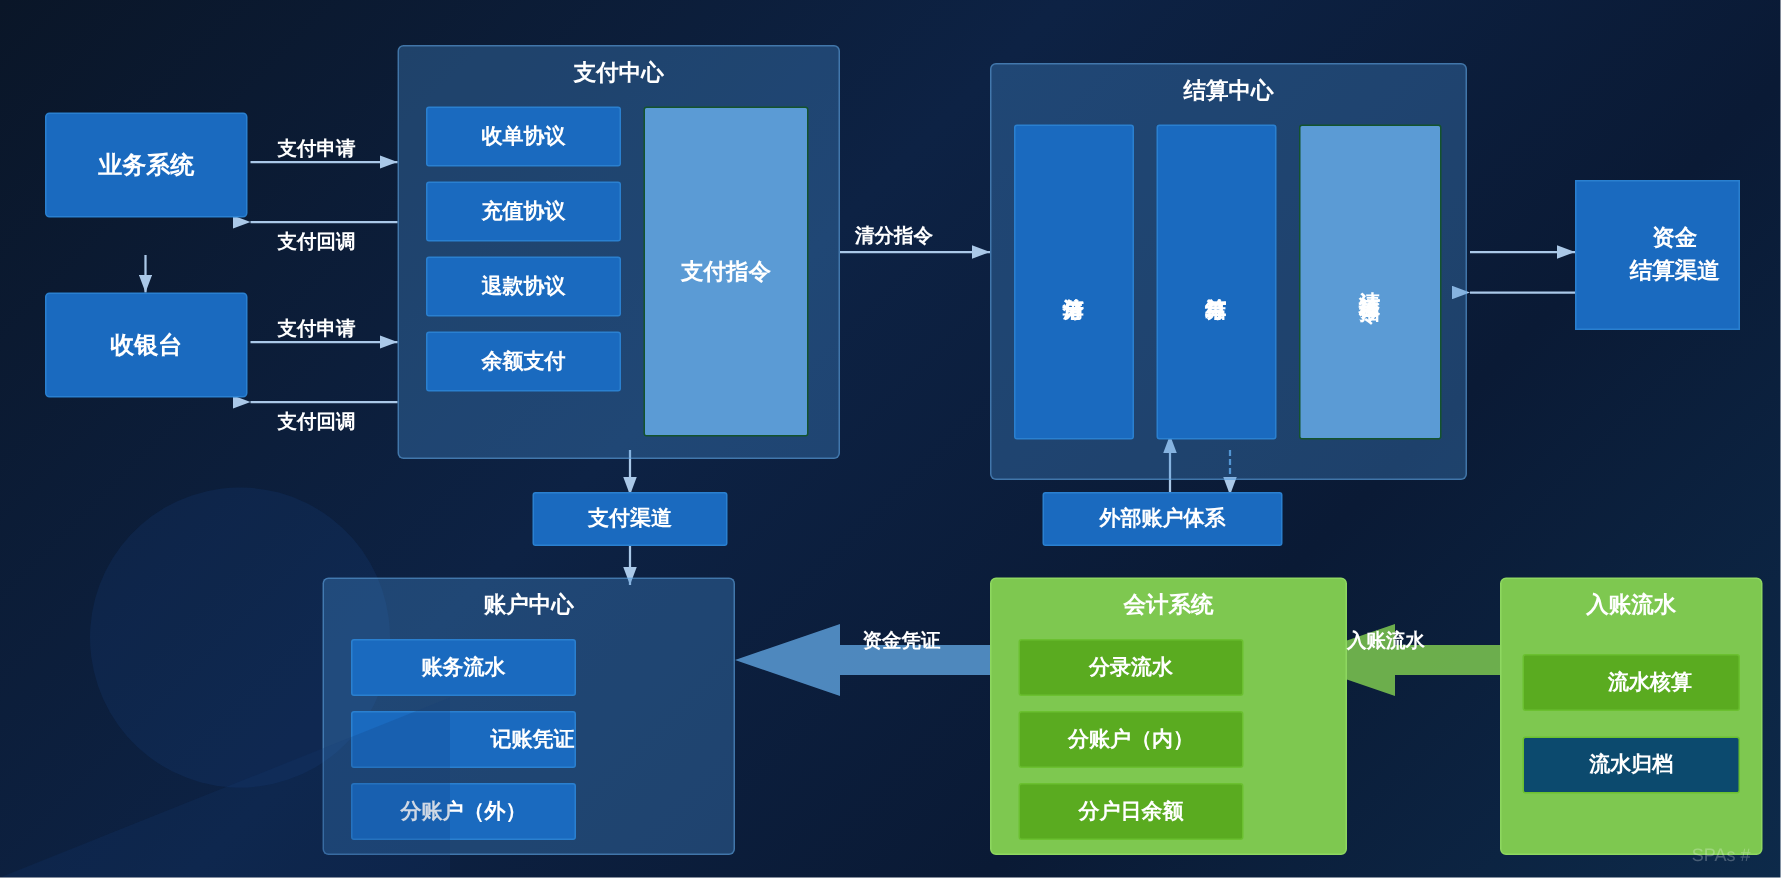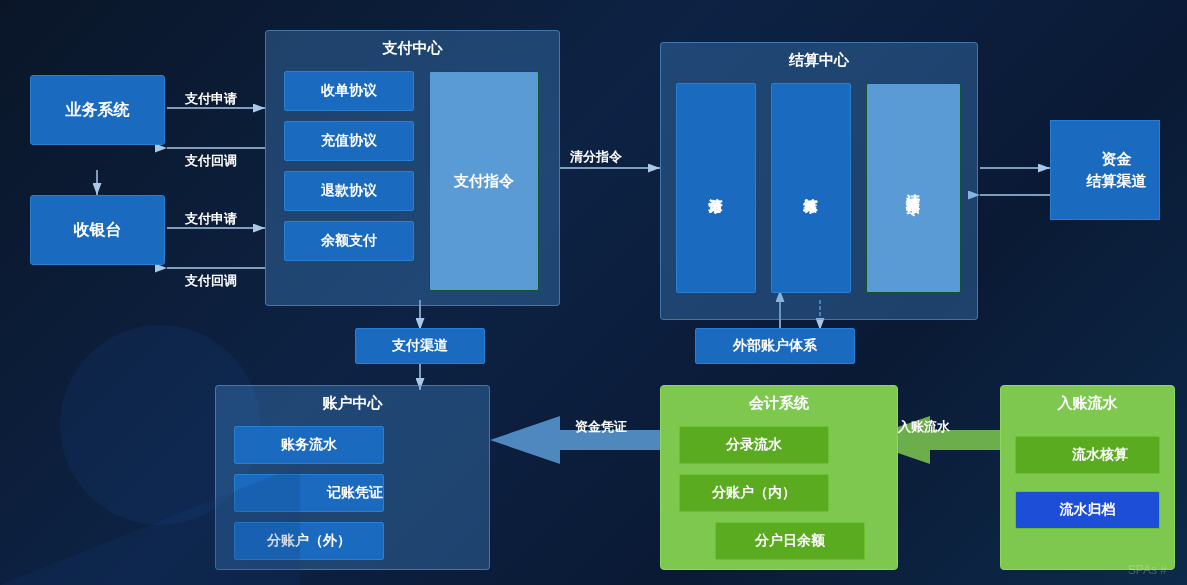--- a/index.html
+++ b/index.html
@@ -251,33 +251,33 @@
 
   <div class="panel panel-green" style="left:660px; top:385px; width:238px; height:185px; border-radius:4px;">
     <div class="panel-title">会计系统</div>
 
     <div class="box" style="left:18px; top:40px; width:150px; height:38px; border-radius:2px; font-size:14px; background:#5aab20; border:1px solid #6bc030;">
       <span>分录流水</span>
     </div>
     <div class="box" style="left:18px; top:88px; width:150px; height:38px; border-radius:2px; font-size:14px; background:#5aab20; border:1px solid #6bc030;">
       <span>分账户（内）</span>
     </div>
-    <div class="box" style="left:18px; top:136px; width:150px; height:38px; border-radius:2px; font-size:14px; background:#5aab20; border:1px solid #6bc030;margin-left:36px;">
+    <div class="box" style="left:18px; top:136px; width:150px; height:38px; border-radius:2px; font-size:14px; background:#5aab20; border:1px solid #6bc030;">
       <span>分户日余额</span>
     </div>
   </div>
 
   <div class="arrow-label" style="left:898px; top:418px; font-size:13px;">入账流水</div>
 
   <div class="panel panel-green" style="left:1000px; top:385px; width:175px; height:185px; border-radius:4px;">
     <div class="panel-title">入账流水</div>
 
     <div class="box" style="left:14px; top:50px; width:145px; height:38px; border-radius:2px; font-size:14px; background:#5aab20; border:1px solid #6bc030;padding-left:25px;">
       <span>流水核算</span>
     </div>
-    <div class="box" style="left:14px; top:105px; width:145px; height:38px; border-radius:2px; font-size:14px; background:#1d4ed8; border:1px solid #6bc030;">
+    <div class="box" style="left:14px; top:105px; width:145px; height:38px; border-radius:2px; font-size:14px; background:#0c4a6e; border:1px solid #6bc030;">
       <span>流水归档</span>
     </div>
   </div>
 
   <div class="bottom-text">SPAs #</div>
 
 </div>
 
 </body></html>

